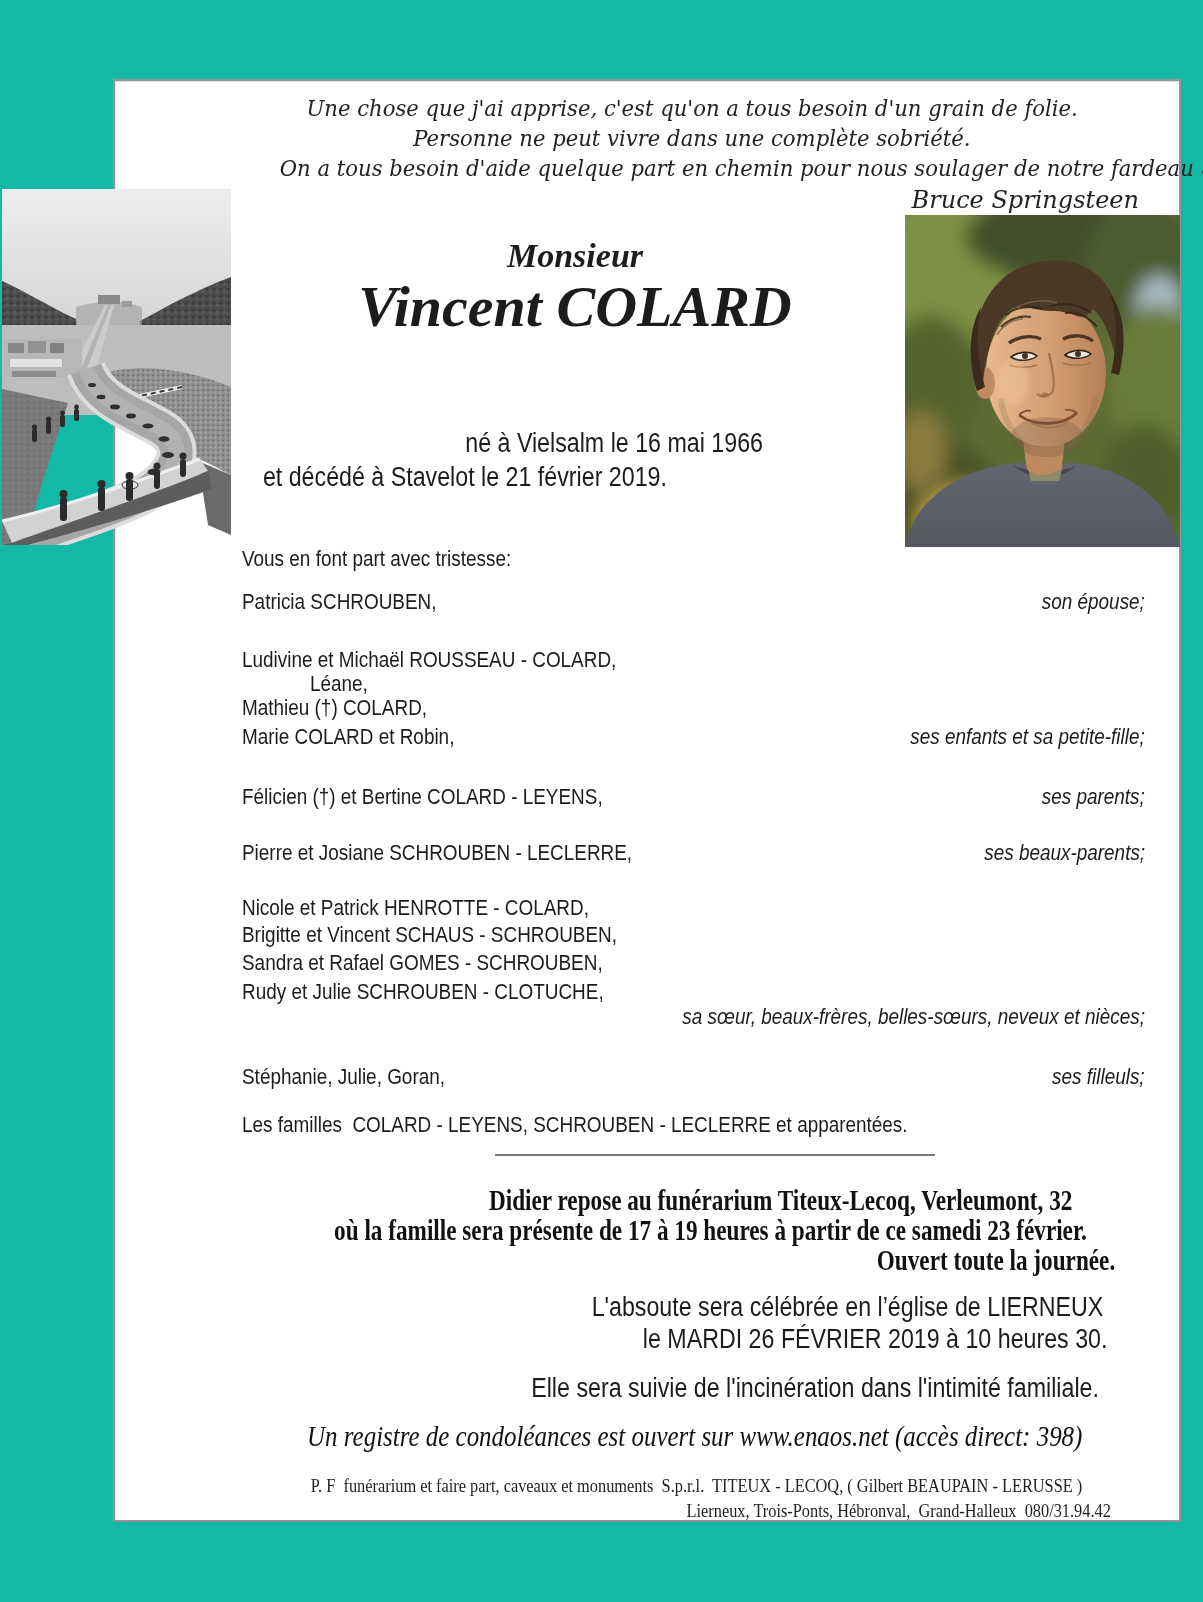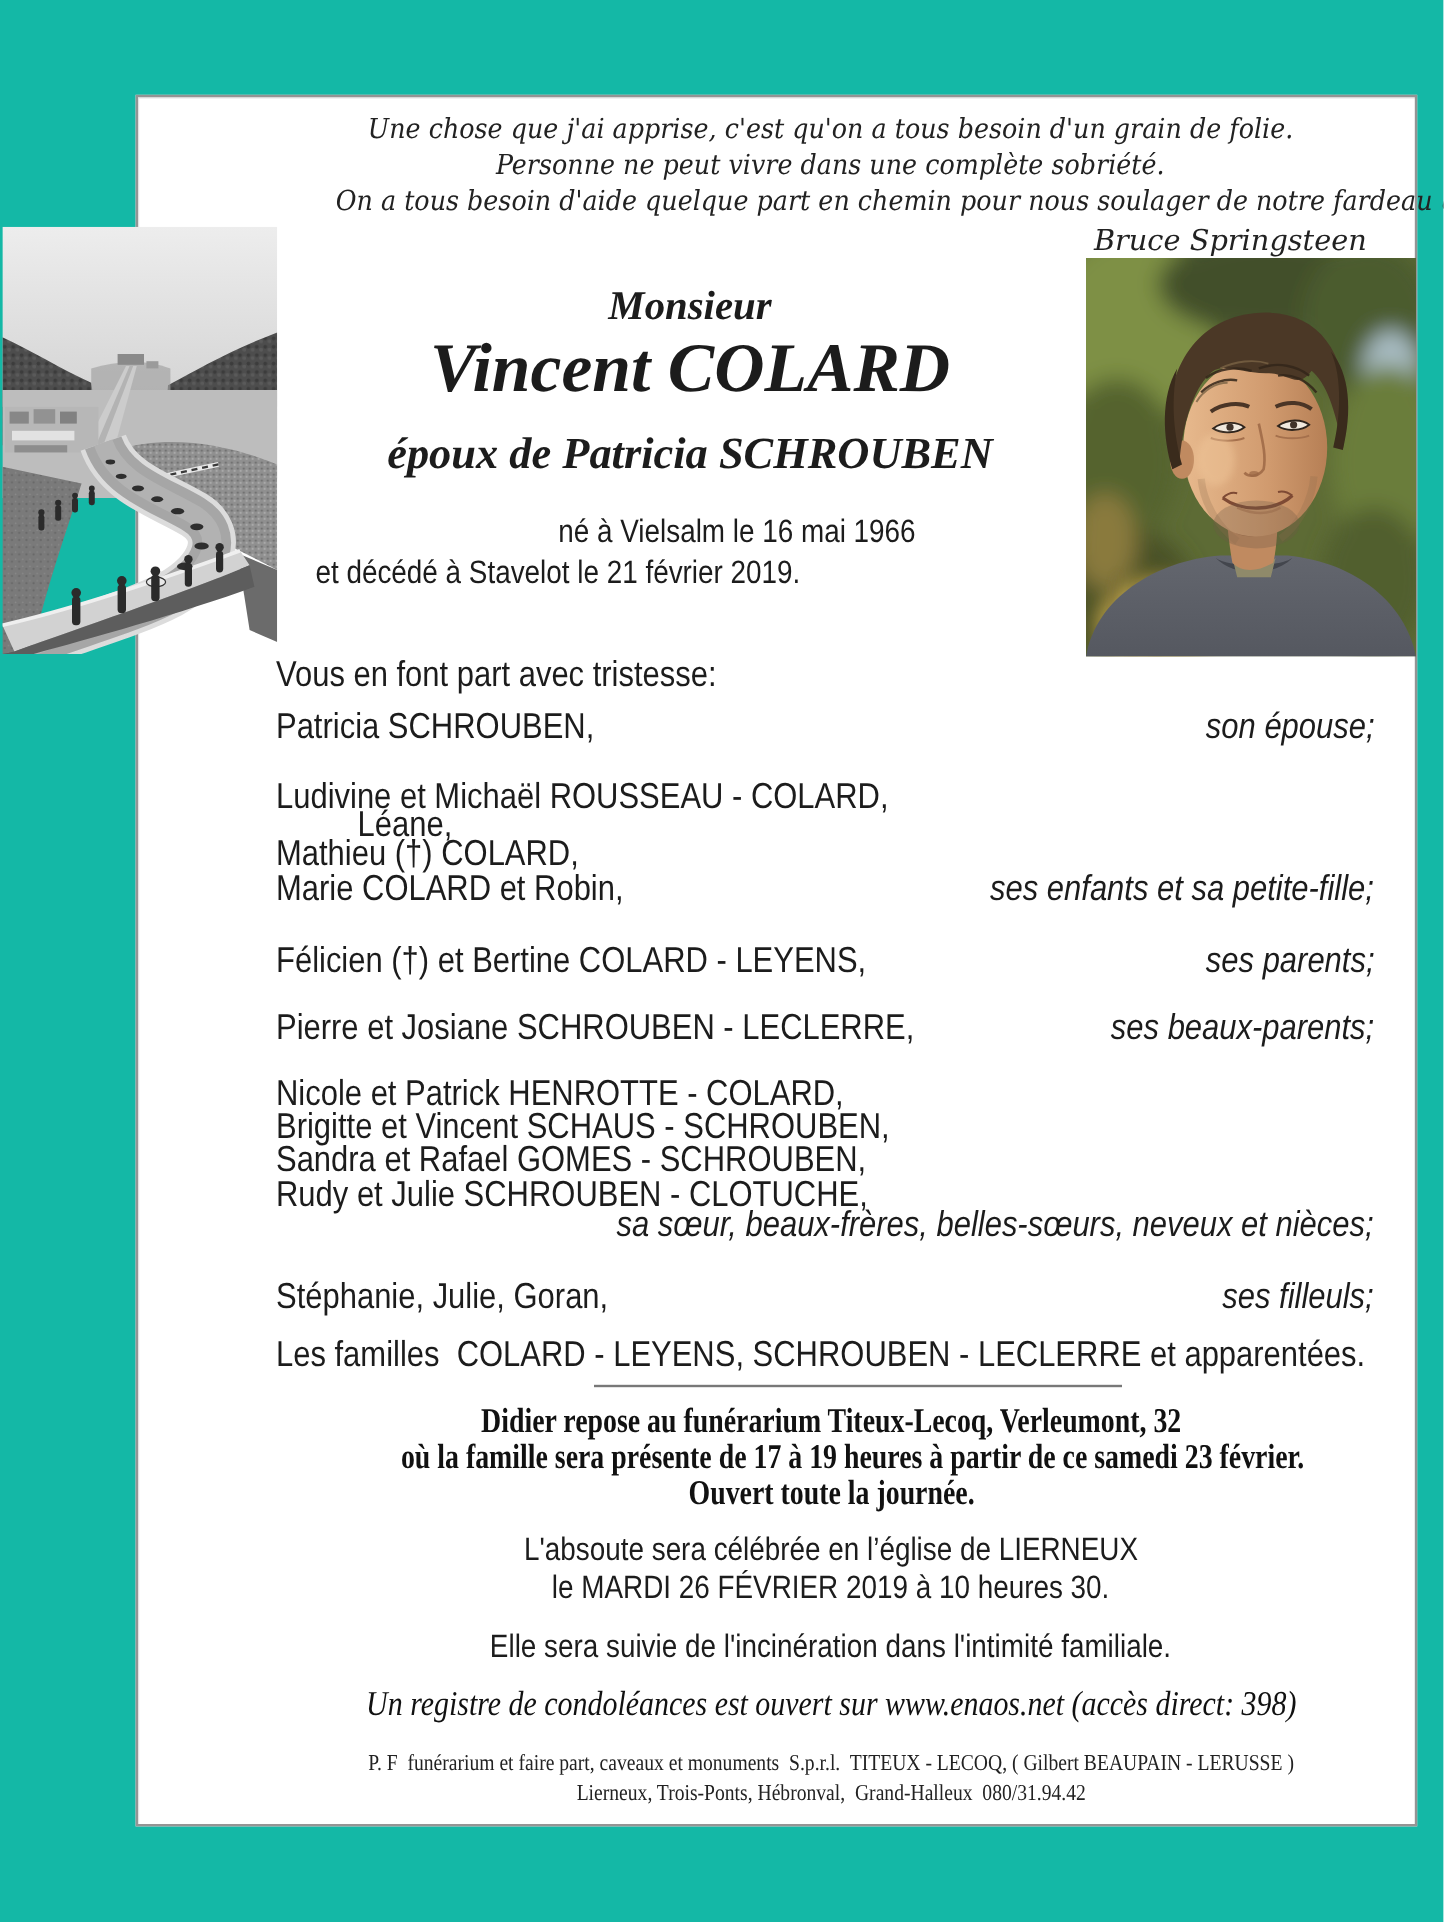--- a/index.html
+++ b/index.html
@@ -22,27 +22,27 @@
   .quote .attr{display:block;text-align:right;padding-right:10px;margin-top:2px;font-size:24px;}
   .h-monsieur{position:absolute;top:156px;left:115px;width:690px;text-align:center;
               font-family:"Liberation Serif",serif;font-weight:bold;font-style:italic;font-size:34px;}
   .h-name{position:absolute;top:192px;left:115px;width:690px;text-align:center;
           font-family:"Liberation Serif",serif;font-weight:bold;font-style:italic;font-size:58px;}
   .h-epoux{position:absolute;top:276px;left:115px;width:690px;text-align:center;
            font-family:"Liberation Serif",serif;font-weight:bold;font-style:italic;font-size:37px;}
   .h-birth{position:absolute;top:347px;left:115px;width:690px;text-align:center;font-size:27px;padding-left:39px;}
   .h-death{position:absolute;top:381px;left:115px;width:690px;font-size:27px;}
   
-  .row{position:absolute;left:115px;right:34px;display:flex;justify-content:space-between;
-       align-items:baseline;height:28px;font-size:30px;}
+  .row{position:absolute;left:127px;right:34px;display:flex;justify-content:space-between;
+       align-items:baseline;height:28px;font-size:22px;}
   .row .rel{font-style:italic;}
   .row.right-only{justify-content:flex-end;}
   .indent{padding-left:68px;}
   
-  .cline{position:absolute;left:125px;right:34px;text-align:center;}
+  .cline{position:absolute;left:125px;right:34px;text-align:right;margin-top:16px;}
   .wake{font-family:"Liberation Serif",serif;font-weight:bold;font-size:29px;color:#111;}
   .svc{font-size:27px;}
   .registre{font-family:"Liberation Serif",serif;font-style:italic;font-size:29px;color:#111;}
   .footer{font-family:"Liberation Serif",serif;font-size:19px;color:#222;}
   .divider{position:absolute;left:380px;top:1073px;width:440px;height:2px;background:#787878;}
   
   .photo-left{position:absolute;left:-113px;top:108px;width:229px;height:356px;}
   .photo-right{position:absolute;left:790px;top:134px;width:275px;height:332px;}
   .photo-left svg,.photo-right svg{display:block;width:100%;height:100%;}
 </style>
@@ -241,21 +241,20 @@
         <ellipse cx="142" cy="222" rx="36" ry="20" fill="#6e5a46" opacity="0.30"></ellipse>
         <path d="M96,184 C98,206 112,226 126,236" fill="none" stroke="#8a6a4c" stroke-width="6" opacity="0.25"></path>
         <path d="M190,182 C188,204 176,224 162,234" fill="none" stroke="#8a6a4c" stroke-width="6" opacity="0.25"></path>
 
         <ellipse cx="108" cy="168" rx="16" ry="22" fill="#f2c99c" opacity="0.45" filter="url(#blursm)"></ellipse>
       </svg>
     </div>
 
     <div class="h-monsieur">Monsieur</div>
     <div class="h-name">Vincent COLARD</div>
-    <div class="h-epoux">époux de Patricia SCHROUBEN</div>
     <div class="h-birth"><span class="cx o-c">né à Vielsalm le 16 mai 1966</span></div>
     <div class="h-death"><span class="cx o-c">et décédé à Stavelot le 21 février 2019.</span></div>
 
     <div class="row" style="top:465px">
       <span class="cx o-l">Vous en font part avec tristesse:</span>
     </div>
 
     <div class="row" style="top:508px">
       <span class="cx o-l">Patricia SCHROUBEN,</span>
       <span class="cx o-r rel">son épouse;</span>

